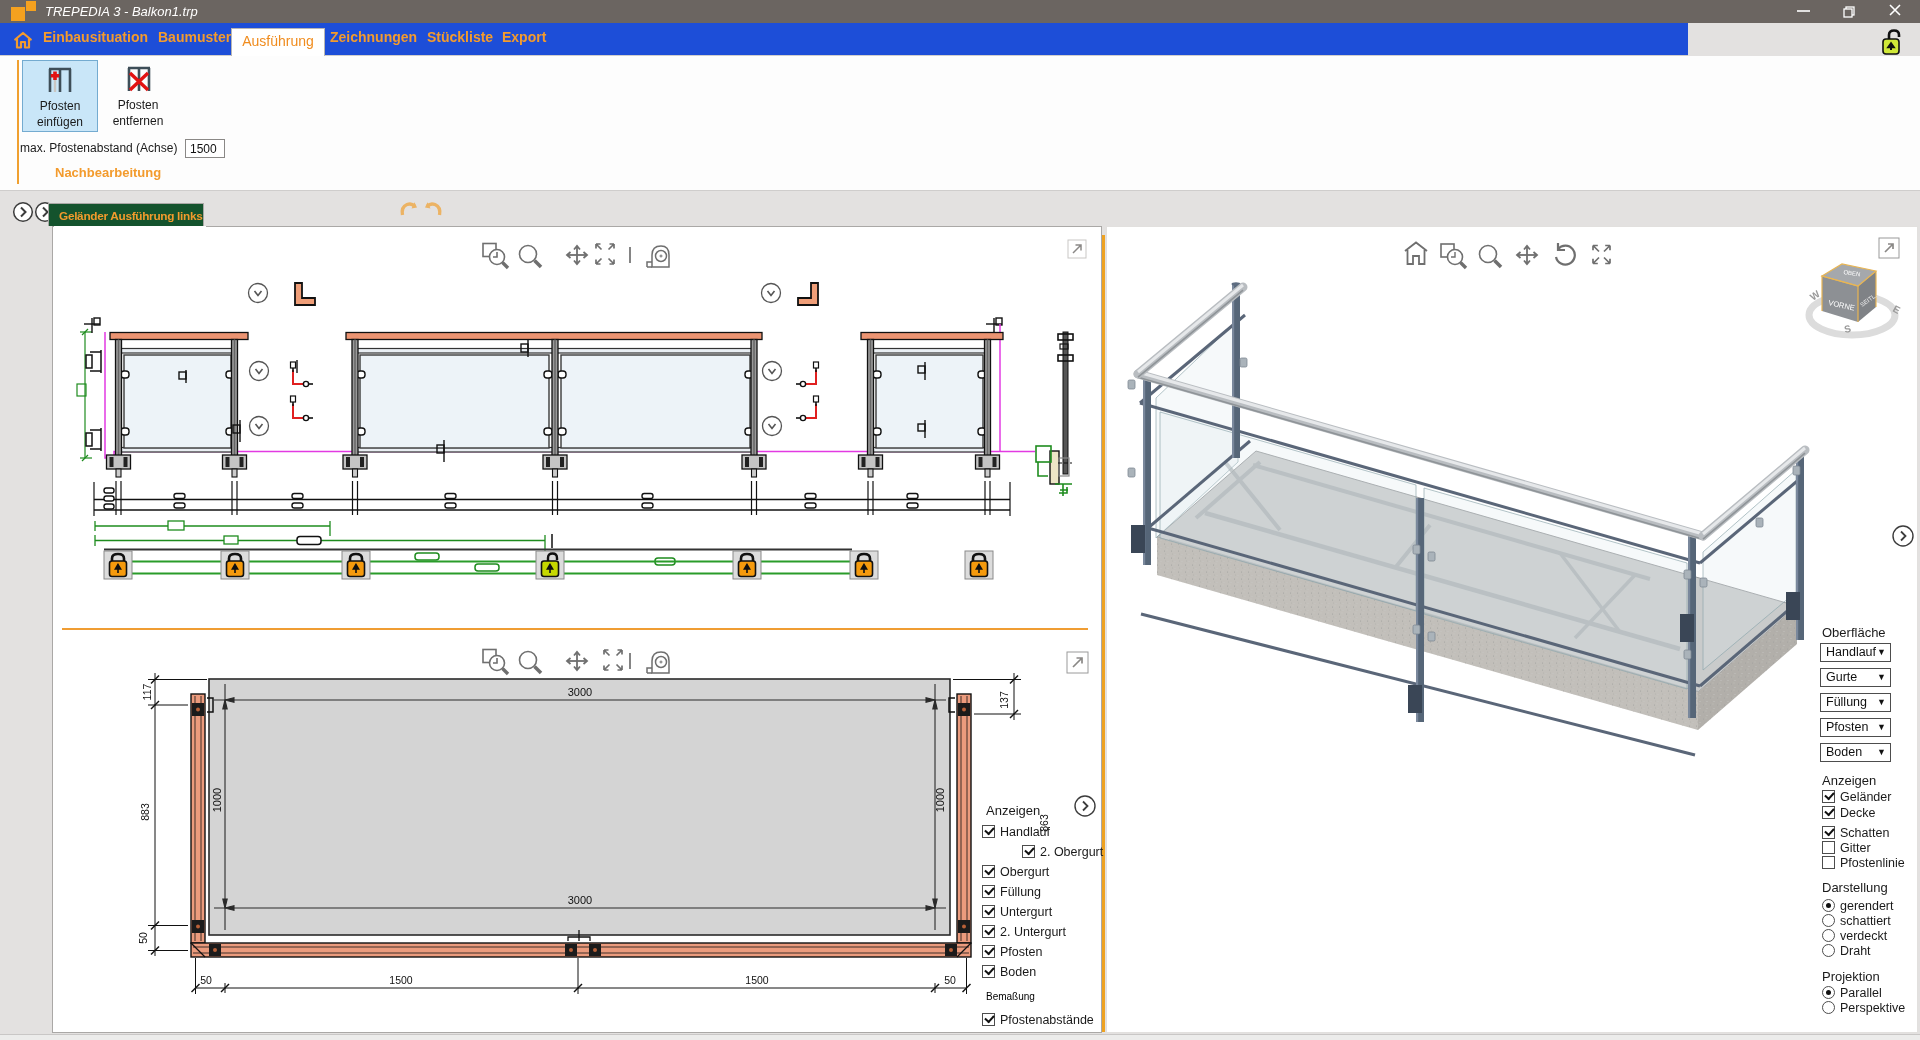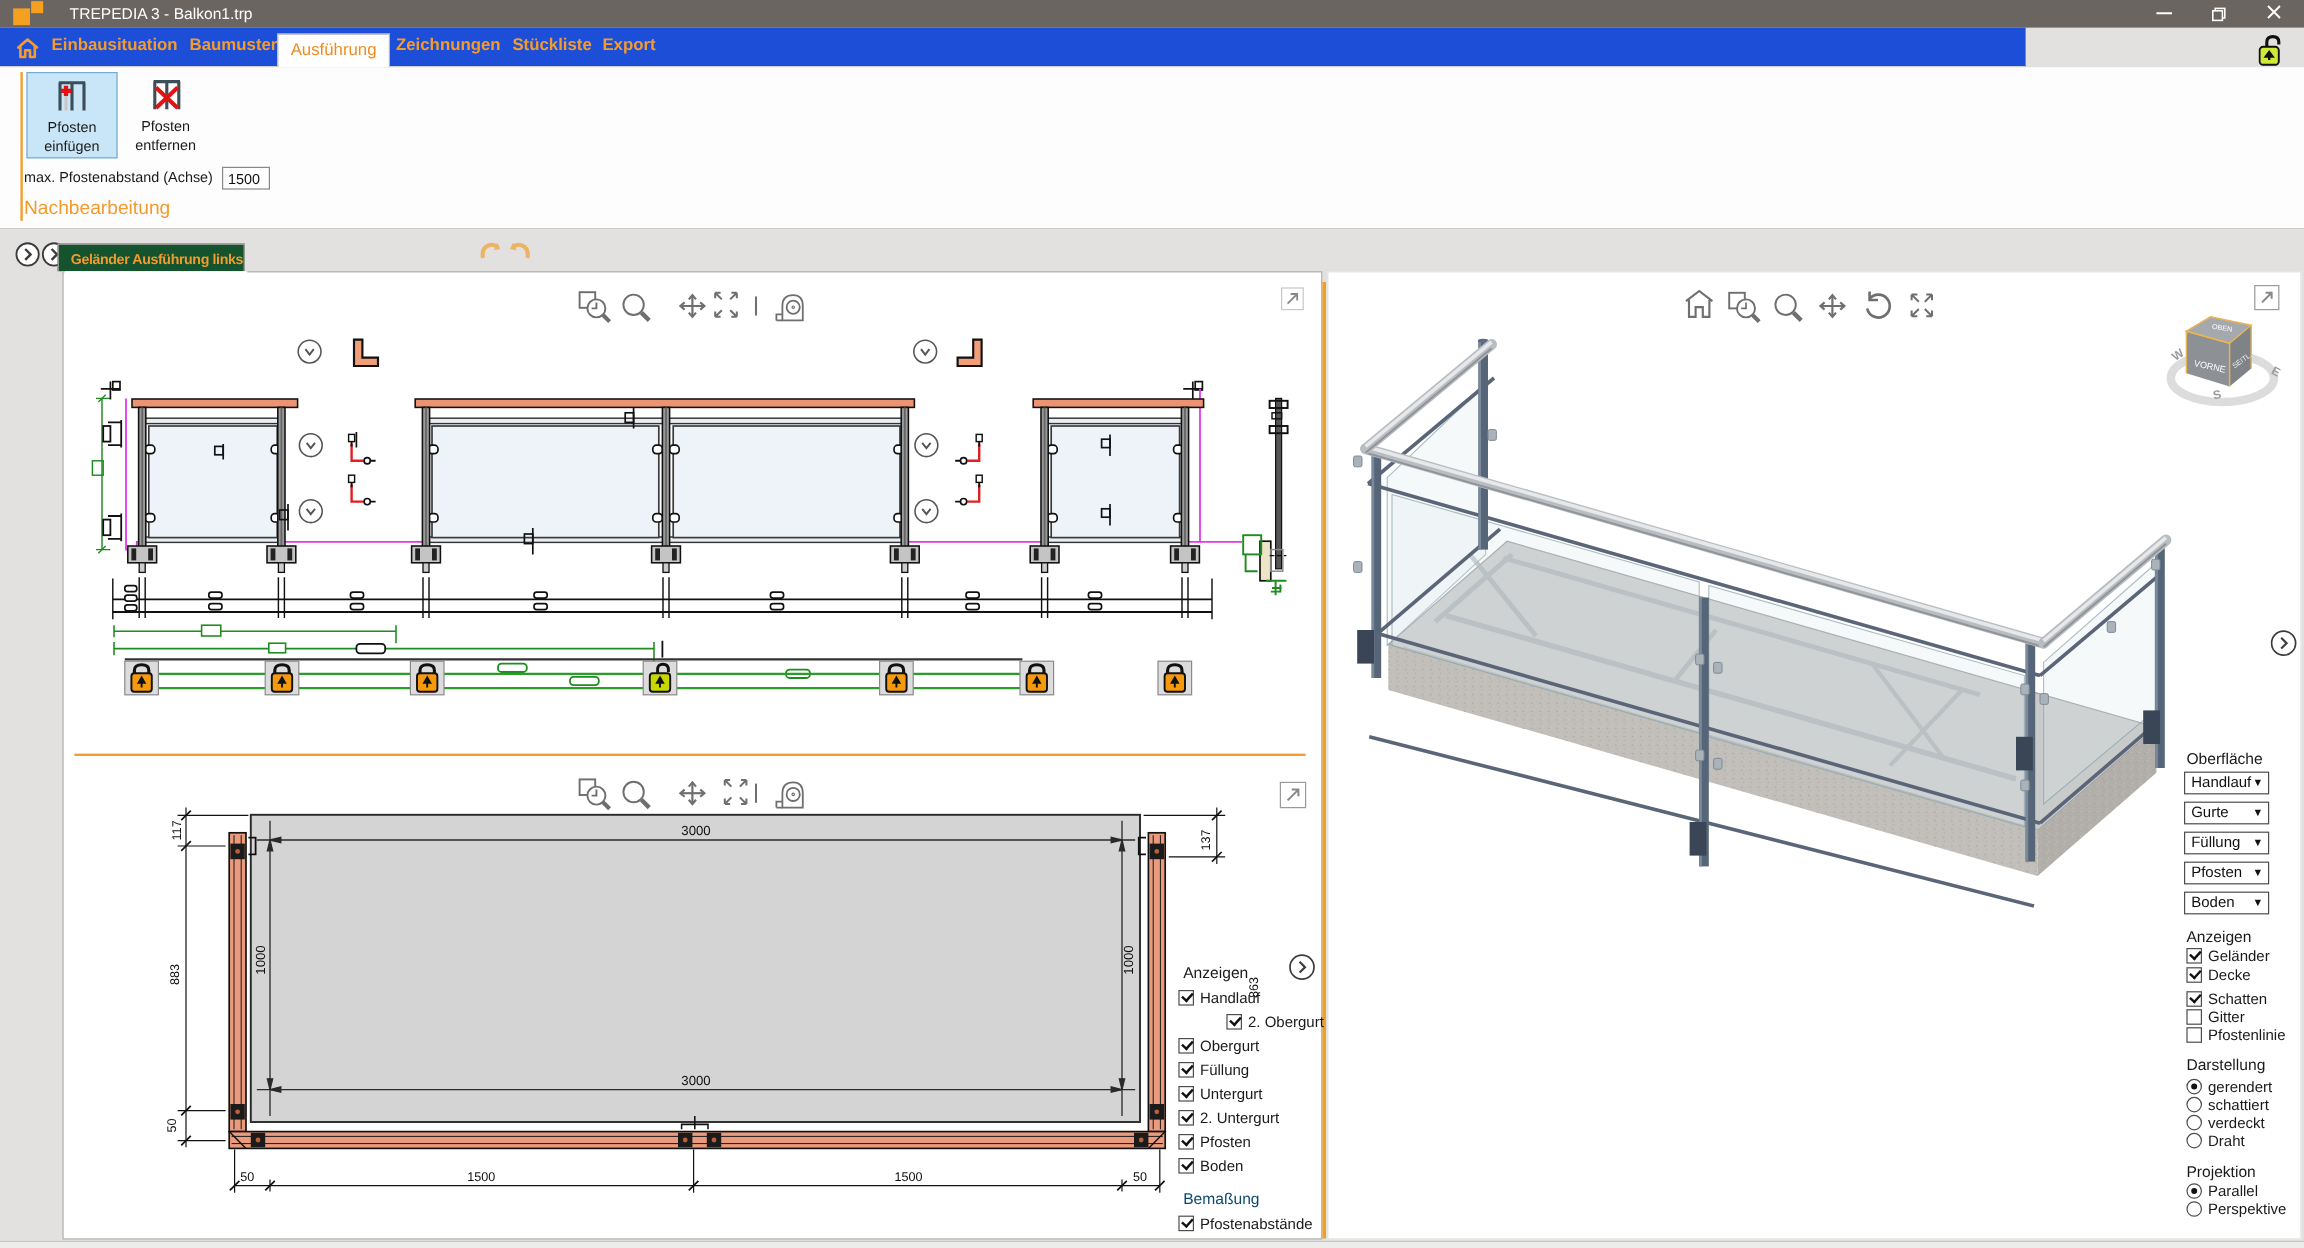--- a/index.html
+++ b/index.html
@@ -1,34 +1,34 @@
 <!DOCTYPE html>
 <html><head>
 <meta charset="utf-8">
 <style>
   * { margin:0; padding:0; box-sizing:border-box; }
   html,body { width:1920px; height:1040px; overflow:hidden; font-family:"Liberation Sans", sans-serif; }
   body { position:relative; background:#e3e1e0; }
   .abs { position:absolute; }
   
   #titlebar { left:0; top:0; width:1920px; height:23px; background:#6b6561; }
-  #title-text { left:58px; top:4px; color:#ffffff; font-size:13px; }
+  #title-text { left:45px; top:4px; color:#ffffff; font-size:13px;font-style:italic; }
   
   #menubar { left:0; top:23px; width:1688px; height:33px; background:#1d4ed8; border-bottom:1px solid #d0cecd; }
   .mtab { position:absolute; top:6px; font-size:14px; font-weight:bold; color:#f39b2d; white-space:nowrap; }
   #tab-active { position:absolute; left:231px; top:28px; width:94px; height:28px; background:#ffffff; border:1px solid #b8b6b4; border-bottom:none; text-align:center; font-size:14px; font-weight:normal; color:#f08c1e; padding-top:4px; }
   
   #ribbon { left:0; top:56px; width:1920px; height:135px; background:#fdfdfd; border-bottom:1px solid #cfcdcc; }
   #accent { left:17px; top:60px; width:2px; height:124px; background:#f0a030; }
   #btn1 { left:22px; top:60px; width:76px; height:72px; background:#c9e6f8; border:1px solid #74abd0; }
   .btnlabel { position:absolute; width:100%; text-align:center; font-size:12px; color:#1a1a1a; }
   #btn2 { left:104px; top:60px; width:68px; height:72px; }
   #pf-label { left:20px; top:141px; font-size:12px; color:#1a1a1a; }
   #pf-input { left:185px; top:139px; width:40px; height:19px; border:1px solid #8a8886; background:#fff; font-size:12px; color:#111; padding:2px 0 0 4px; }
-  #nach { left:20px; top:165px; font-size:16px; font-weight:normal; color:#f39b2d; }
+  #nach { left:20px; top:165px; font-size:13px; font-weight:bold; color:#f39b2d;padding-left:35px; }
   
   #workspace { left:0; top:191px; width:1920px; height:843px; background:#e3e1e0; }
   #doctab { left:48px; top:203px; width:156px; height:23px; background:#14532d; border:1px solid #a9a7a5; border-bottom:none; font-size:11.8px; font-weight:bold; color:#f39b2d; letter-spacing:-0.3px; padding:5px 0 0 10px; white-space:nowrap; }
   #panel1 { left:52px; top:226px; width:1050px; height:807px; background:#ffffff; border:1px solid #aaa8a6; }
   #panel2 { left:1106px; top:226px; width:812px; height:807px; background:#ffffff; border:1px solid #e2e0de; }
   #vline-orange { left:1102px; top:235px; width:2.5px; height:797px; background:#eea221; }
   #hline-orange { left:62px; top:628px; width:1026px; height:2px; background:#f09d33; }
   
   #statusbar { left:0; top:1034px; width:1920px; height:6px; background:#ececeb; border-top:1px solid #c9c7c6; }
   
@@ -674,21 +674,21 @@
 
   <div class="abs" style="left:986px;top:803px;font-size:13px;color:#1a1a1a">Anzeigen</div>
   <div class="cbrow" style="left:982px;top:825px"><span class="cbx c"></span>Handlauf</div>
   <div class="cbrow" style="left:1022px;top:845px"><span class="cbx c"></span>2. Obergurt</div>
   <div class="cbrow" style="left:982px;top:865px"><span class="cbx c"></span>Obergurt</div>
   <div class="cbrow" style="left:982px;top:885px"><span class="cbx c"></span>Füllung</div>
   <div class="cbrow" style="left:982px;top:905px"><span class="cbx c"></span>Untergurt</div>
   <div class="cbrow" style="left:982px;top:925px"><span class="cbx c"></span>2. Untergurt</div>
   <div class="cbrow" style="left:982px;top:945px"><span class="cbx c"></span>Pfosten</div>
   <div class="cbrow" style="left:982px;top:965px"><span class="cbx c"></span>Boden</div>
-  <div class="abs" style="left:986px;top:991px;font-size:13px;color:#0c4a6e">Bemaßung</div>
+  <div class="abs" style="left:986px;top:991px;font-size:10px;color:#000000">Bemaßung</div>
   <div class="cbrow" style="left:982px;top:1013px"><span class="cbx c"></span>Pfostenabstände</div>
   <svg class="abs" style="left:1074px;top:795px" width="24" height="24">
     <circle cx="11" cy="11" r="10" fill="#fff" stroke="#3c3c3c" stroke-width="1.4"></circle>
     <path d="M9 6.5 L13.5 11 L9 15.5" fill="none" stroke="#3c3c3c" stroke-width="1.8"></path>
   </svg>
 
   <div class="sbh" style="left:1822px;top:625px">Oberfläche</div>
   <div class="sel" style="top:643px">Handlauf</div>
   <div class="sel" style="top:668px">Gurte</div>
   <div class="sel" style="top:693px">Füllung</div>

